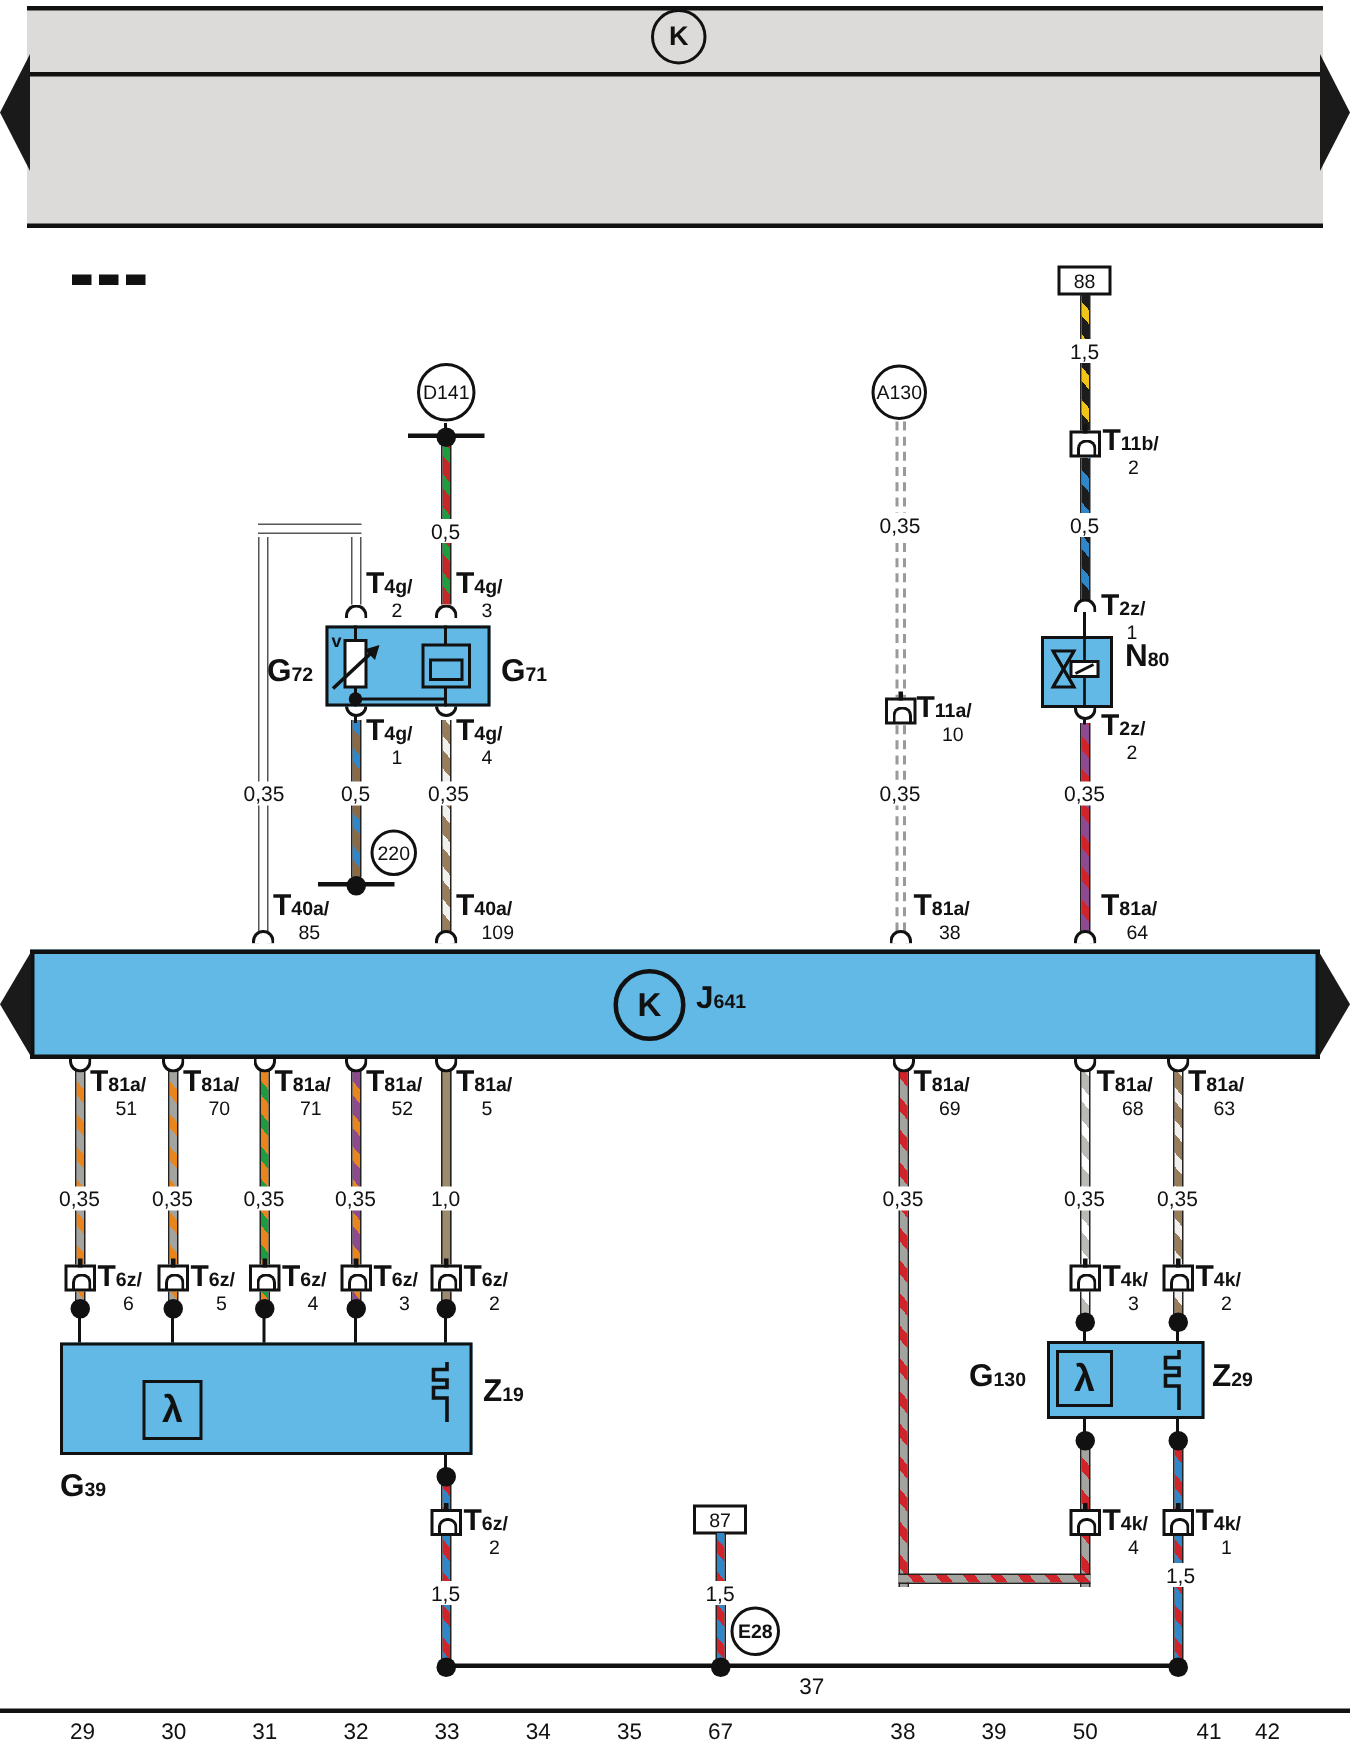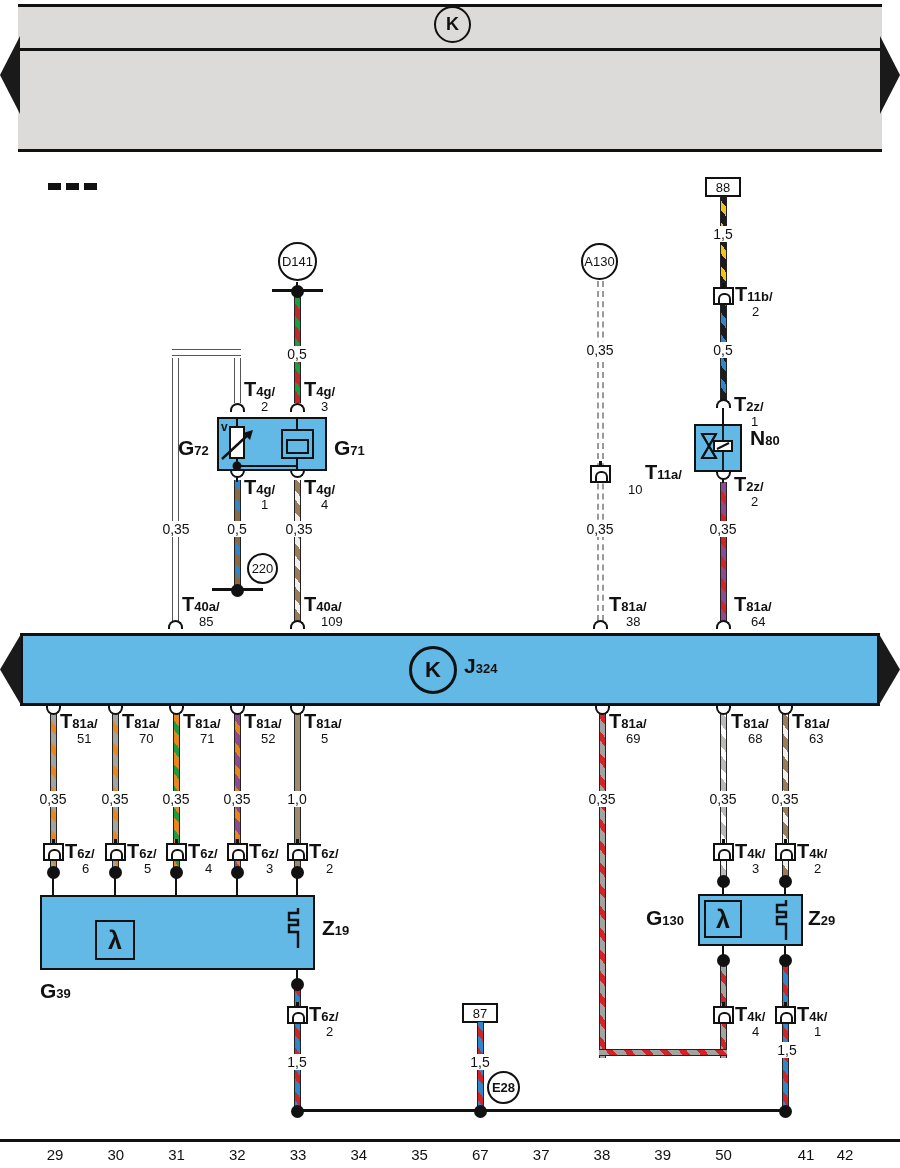--- a/index.html
+++ b/index.html
@@ -173,21 +173,21 @@
       <div class="tlabel" style="left: 182px; top: 594px;"><span class="big">T</span><span class="ser">40a/</span></div>
       <div class="pinnum" style="left: 199px; top: 615px;">85</div>
       <div class="tlabel" style="left: 304px; top: 594px;"><span class="big">T</span><span class="ser">40a/</span></div>
       <div class="pinnum" style="left: 321px; top: 615px;">109</div>
       <div class="tlabel" style="left: 735px; top: 284px;"><span class="big">T</span><span class="ser">11b/</span></div>
       <div class="pinnum" style="left: 752px; top: 305px;">2</div>
       <div class="tlabel" style="left: 734px; top: 394px;"><span class="big">T</span><span class="ser">2z/</span></div>
       <div class="pinnum" style="left: 751px; top: 415px;">1</div>
       <div class="tlabel" style="left: 734px; top: 474px;"><span class="big">T</span><span class="ser">2z/</span></div>
       <div class="pinnum" style="left: 751px; top: 495px;">2</div>
-      <div class="tlabel" style="left: 611px; top: 462px; margin-left: 34px;"><span class="big">T</span><span class="ser">11a/</span></div>
+      <div class="tlabel" style="left: 611px; top: 462px;"><span class="big">T</span><span class="ser">11a/</span></div>
       <div class="pinnum" style="left: 628px; top: 483px;">10</div>
       <div class="tlabel" style="left: 609px; top: 594px;"><span class="big">T</span><span class="ser">81a/</span></div>
       <div class="pinnum" style="left: 626px; top: 615px;">38</div>
       <div class="tlabel" style="left: 734px; top: 594px;"><span class="big">T</span><span class="ser">81a/</span></div>
       <div class="pinnum" style="left: 751px; top: 615px;">64</div>
       <div class="tlabel" style="left: 60px; top: 711px;"><span class="big">T</span><span class="ser">81a/</span></div>
       <div class="pinnum" style="left: 77px; top: 732px;">51</div>
       <div class="tlabel" style="left: 122px; top: 711px;"><span class="big">T</span><span class="ser">81a/</span></div>
       <div class="pinnum" style="left: 139px; top: 732px;">70</div>
       <div class="tlabel" style="left: 183px; top: 711px;"><span class="big">T</span><span class="ser">81a/</span></div>
@@ -247,21 +247,21 @@
       <div class="node-circle" style="left: 247px; top: 553px; width: 27px; height: 27px;">220</div>
       <div class="node-circle" style="left: 487px; top: 1071px; width: 29px; height: 29px; font-weight: bold;">E28</div>
       <div class="track" style="left: 55px; top: 1146px;">29</div>
       <div class="track" style="left: 115.77px; top: 1146px;">30</div>
       <div class="track" style="left: 176.54px; top: 1146px;">31</div>
       <div class="track" style="left: 237.31px; top: 1146px;">32</div>
       <div class="track" style="left: 298.08px; top: 1146px;">33</div>
       <div class="track" style="left: 358.85px; top: 1146px;">34</div>
       <div class="track" style="left: 419.62px; top: 1146px;">35</div>
       <div class="track" style="left: 480.39px; top: 1146px;">67</div>
-      <div class="track" style="left: 541.16px; top: 1146px; text-align: center;">37</div>
+      <div class="track" style="left: 541.16px; top: 1116px; text-align: center;">37</div>
       <div class="track" style="left: 601.93px; top: 1146px;">38</div>
       <div class="track" style="left: 662.7px; top: 1146px;">39</div>
       <div class="track" style="left: 723.47px; top: 1146px;">50</div>
       <div class="track" style="left: 806px; top: 1146px;">41</div>
       <div class="track" style="left: 845.01px; top: 1146px;">42</div>
     </div>
 
   <div class="bluebox" style="left:217px;top:417px;width:110px;height:54px;"></div>
   <svg style="left:217px;top:417px;" width="110" height="54" viewBox="0 0 110 54">
     <line x1="20" y1="0" x2="20" y2="10" stroke="#111" stroke-width="2"></line>
@@ -288,21 +288,21 @@
     <line x1="23" y1="25" x2="35" y2="19" stroke="#111" stroke-width="2"></line>
   </svg>
 
   <div class="bluebox" style="left:20px;top:633px;width:860px;height:73px;border-width:3px;"></div>
   <div class="sidearrow" style="left:0;top:634px;width:21px;height:71px;clip-path:polygon(100% 0,0 50%,100% 100%);"></div>
   <div class="sidearrow" style="left:879px;top:634px;width:21px;height:71px;clip-path:polygon(0 0,100% 50%,0 100%);"></div>
   <div class="kcircle" style="left:409px;top:646px;width:42px;height:42px;font-size:22px;border-width:3px;">
     <span>K</span>
   </div>
   <div class="comp-label" style="left:464px;top:655px;">
-    <span class="big">J</span><span class="sub">324</span>
+    <span class="big">J</span><span class="sub">641</span>
   </div>
 
   <div class="bluebox" style="left:40px;top:895px;width:275px;height:75px;"></div>
   <div class="lambda-box" style="left:95px;top:920px;width:40px;height:40px;">
     <span>λ</span>
   </div>
   <svg style="left:288px;top:908px;" width="20" height="40" viewBox="0 0 20 40">
     <path d="M10 0 v5 h-9 v7 h9 v5 h-9 v7 h9 v16" fill="none" stroke="#111" stroke-width="2.4"></path>
   </svg>
 

